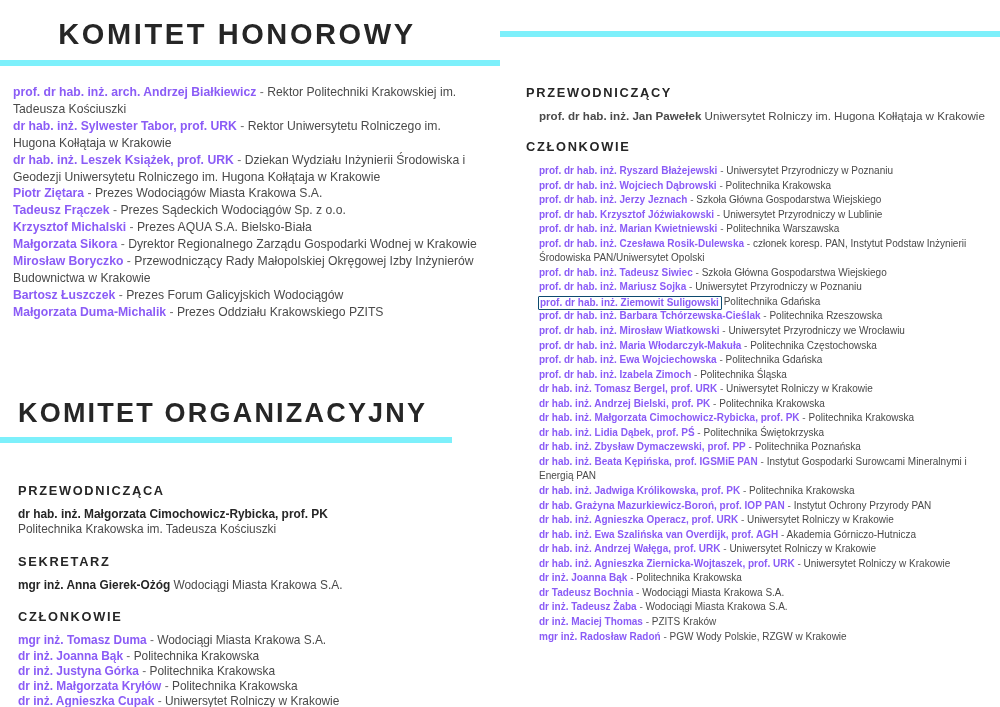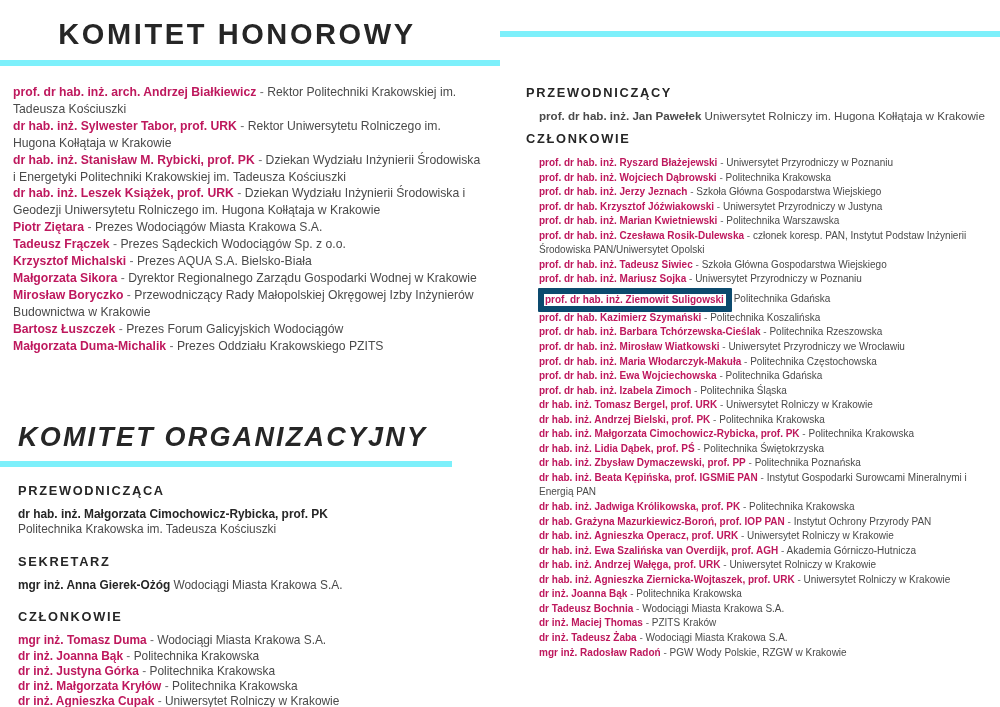--- a/index.html
+++ b/index.html
@@ -71,23 +71,22 @@
   #banner-naukowy .banner-rule {
     margin-top: 11px;
     width: 500px;
     margin-left: 0;
   }
 
   
   #banner-organizacyjny {
     position: absolute;
     left: 0;
-    top: 424px;
+    top: 400px;
     width: 460px;
-    font-style: italic;
   }
   #banner-organizacyjny .banner-title {
     font-size: 27px;
     letter-spacing: 2.2px;
     text-align: left;
     padding-left: 18px;
   }
   #banner-organizacyjny .banner-rule {
     margin-top: 10px;
     width: 452px;
@@ -95,21 +94,21 @@
 
   
   .body-block {
     font-size: 12.2px;
     line-height: 16.9px;
   }
   .entry {
     color: #4a4a4a;
   }
   .entry b {
-    color: #be185d;
+    color: #8b5cf6;
     font-weight: bold;
   }
   .dash { color: #6d6d6d; }
 
   #left-honorowy-list {
     position: absolute;
     left: 13px;
     top: 84px;
     width: 470px;
   }
@@ -147,34 +146,34 @@
     position: absolute;
     left: 526px;
     top: 85px;
     width: 468px;
   }
   #right-body .section-heading.chair { margin-bottom: 8px; }
   #chair-line {
     font-size: 11.6px;
     line-height: 15px;
     padding-left: 13px;
-    margin-bottom: 8px;
+    margin-bottom: 16px;
   }
   #right-members-heading { margin-bottom: 10px; }
   #right-members-list {
     padding-left: 13px;
     font-size: 10px;
     line-height: 14.55px;
   }
   #right-members-list .entry b { font-weight: bold; }
 
   
   .selbox {
     display: inline-block;
-    border: 6px solid #0c4a6e;
+    border: 1px solid #0c4a6e;
     padding: 0 2px 0 1px;
     margin: 0 -1px;
     line-height: 12px;
     border-radius: 1px;
     position: relative;
     top: 1px;
   }
 </style>
 </head>
 <body>
@@ -184,21 +183,20 @@
   <div class="col-left">
 
     <div class="banner" id="banner-honorowy">
       <div class="banner-title">KOMITET HONOROWY</div>
       <div class="banner-rule"></div>
     </div>
 
     <div class="body-block" id="left-honorowy-list">
         <div class="entry"><b>prof. dr hab. inż. arch. Andrzej Białkiewicz</b><span class="dash"> - </span><span>Rektor Politechniki Krakowskiej im. Tadeusza Kościuszki</span></div>
         <div class="entry"><b>dr hab. inż. Sylwester Tabor, prof. URK</b><span class="dash"> - </span><span>Rektor Uniwersytetu Rolniczego im. Hugona Kołłątaja w Krakowie</span></div>
-        <div class="entry"><b>dr hab. inż. Stanisław M. Rybicki, prof. PK</b><span class="dash"> - </span><span>Dziekan Wydziału Inżynierii Środowiska i Energetyki Politechniki Krakowskiej im. Tadeusza Kościuszki</span></div>
         <div class="entry"><b>dr hab. inż. Leszek Książek, prof. URK</b><span class="dash"> - </span><span>Dziekan Wydziału Inżynierii Środowiska i Geodezji Uniwersytetu Rolniczego im. Hugona Kołłątaja w Krakowie</span></div>
         <div class="entry"><b>Piotr Ziętara</b><span class="dash"> - </span><span>Prezes Wodociągów Miasta Krakowa S.A.</span></div>
         <div class="entry"><b>Tadeusz Frączek</b><span class="dash"> - </span><span>Prezes Sądeckich Wodociągów Sp. z o.o.</span></div>
         <div class="entry"><b>Krzysztof Michalski</b><span class="dash"> - </span><span>Prezes AQUA S.A. Bielsko-Biała</span></div>
         <div class="entry"><b>Małgorzata Sikora</b><span class="dash"> - </span><span>Dyrektor Regionalnego Zarządu Gospodarki Wodnej w Krakowie</span></div>
         <div class="entry"><b>Mirosław Boryczko</b><span class="dash"> - </span><span>Przewodniczący Rady Małopolskiej Okręgowej Izby Inżynierów Budownictwa w Krakowie</span></div>
         <div class="entry"><b>Bartosz Łuszczek</b><span class="dash"> - </span><span>Prezes Forum Galicyjskich Wodociągów</span></div>
         <div class="entry"><b>Małgorzata Duma-Michalik</b><span class="dash"> - </span><span>Prezes Oddziału Krakowskiego PZITS</span></div>
       </div>
 
@@ -241,45 +239,44 @@
     <div class="section-heading chair">PRZEWODNICZĄCY</div>
     <div id="chair-line">
       <b>prof. dr hab. inż. Jan Pawełek</b><span> Uniwersytet Rolniczy im. Hugona Kołłątaja w Krakowie</span>
     </div>
 
     <div class="section-heading" id="right-members-heading">CZŁONKOWIE</div>
     <div id="right-members-list">
         <div class="entry"><b>prof. dr hab. inż. Ryszard Błażejewski</b><span class="dash"> - </span><span>Uniwersytet Przyrodniczy w Poznaniu</span></div>
         <div class="entry"><b>prof. dr hab. inż. Wojciech Dąbrowski</b><span class="dash"> - </span><span>Politechnika Krakowska</span></div>
         <div class="entry"><b>prof. dr hab. inż. Jerzy Jeznach</b><span class="dash"> - </span><span>Szkoła Główna Gospodarstwa Wiejskiego</span></div>
-        <div class="entry"><b>prof. dr hab. Krzysztof Jóźwiakowski</b><span class="dash"> - </span><span>Uniwersytet Przyrodniczy w Justyna</span></div>
+        <div class="entry"><b>prof. dr hab. Krzysztof Jóźwiakowski</b><span class="dash"> - </span><span>Uniwersytet Przyrodniczy w Lublinie</span></div>
         <div class="entry"><b>prof. dr hab. inż. Marian Kwietniewski</b><span class="dash"> - </span><span>Politechnika Warszawska</span></div>
         <div class="entry"><b>prof. dr hab. inż. Czesława Rosik-Dulewska</b><span class="dash"> - </span><span>członek koresp. PAN, Instytut Podstaw Inżynierii Środowiska  PAN/Uniwersytet Opolski</span></div>
         <div class="entry"><b>prof. dr hab. inż. Tadeusz Siwiec</b><span class="dash"> - </span><span>Szkoła Główna Gospodarstwa Wiejskiego</span></div>
         <div class="entry"><b>prof. dr hab. inż. Mariusz Sojka</b><span class="dash"> - </span><span>Uniwersytet Przyrodniczy w Poznaniu</span></div>
         <div class="entry"><span class="selbox"><b>prof. dr hab. inż. Ziemowit Suligowski</b></span><span class="dash"> </span><span>Politechnika Gdańska</span></div>
-        <div class="entry"><b>prof. dr hab. Kazimierz Szymański</b><span class="dash"> - </span><span>Politechnika Koszalińska</span></div>
         <div class="entry"><b>prof. dr hab. inż. Barbara Tchórzewska-Cieślak</b><span class="dash"> - </span><span>Politechnika Rzeszowska</span></div>
         <div class="entry"><b>prof. dr hab. inż. Mirosław Wiatkowski</b><span class="dash"> - </span><span>Uniwersytet Przyrodniczy we Wrocławiu</span></div>
         <div class="entry"><b>prof. dr hab. inż. Maria Włodarczyk-Makuła</b><span class="dash"> - </span><span>Politechnika Częstochowska</span></div>
         <div class="entry"><b>prof. dr hab. inż. Ewa Wojciechowska</b><span class="dash"> - </span><span>Politechnika Gdańska</span></div>
         <div class="entry"><b>prof. dr hab. inż. Izabela Zimoch</b><span class="dash"> - </span><span>Politechnika Śląska</span></div>
         <div class="entry"><b>dr hab. inż. Tomasz Bergel, prof. URK</b><span class="dash"> - </span><span>Uniwersytet Rolniczy w Krakowie</span></div>
         <div class="entry"><b>dr hab. inż. Andrzej Bielski, prof. PK</b><span class="dash"> - </span><span>Politechnika Krakowska</span></div>
         <div class="entry"><b>dr hab. inż. Małgorzata Cimochowicz-Rybicka, prof. PK</b><span class="dash"> - </span><span>Politechnika Krakowska</span></div>
         <div class="entry"><b>dr hab. inż. Lidia Dąbek, prof. PŚ</b><span class="dash"> - </span><span>Politechnika Świętokrzyska</span></div>
         <div class="entry"><b>dr hab. inż. Zbysław Dymaczewski, prof. PP</b><span class="dash"> - </span><span>Politechnika Poznańska</span></div>
         <div class="entry"><b>dr hab. inż. Beata Kępińska, prof. IGSMiE PAN</b><span class="dash"> - </span><span>Instytut Gospodarki Surowcami Mineralnymi i Energią PAN</span></div>
         <div class="entry"><b>dr hab. inż. Jadwiga Królikowska, prof. PK</b><span class="dash"> - </span><span>Politechnika Krakowska</span></div>
         <div class="entry"><b>dr hab. Grażyna Mazurkiewicz-Boroń, prof. IOP PAN</b><span class="dash"> - </span><span>Instytut Ochrony Przyrody PAN</span></div>
         <div class="entry"><b>dr hab. inż. Agnieszka Operacz, prof. URK</b><span class="dash"> - </span><span>Uniwersytet Rolniczy w Krakowie</span></div>
         <div class="entry"><b>dr hab. inż. Ewa Szalińska van Overdijk, prof. AGH</b><span class="dash"> - </span><span>Akademia Górniczo-Hutnicza</span></div>
         <div class="entry"><b>dr hab. inż. Andrzej Wałęga, prof. URK</b><span class="dash"> - </span><span>Uniwersytet Rolniczy w Krakowie</span></div>
         <div class="entry"><b>dr hab. inż. Agnieszka Ziernicka-Wojtaszek, prof. URK</b><span class="dash"> - </span><span>Uniwersytet Rolniczy w Krakowie</span></div>
         <div class="entry"><b>dr inż. Joanna Bąk</b><span class="dash"> - </span><span>Politechnika Krakowska</span></div>
         <div class="entry"><b>dr Tadeusz Bochnia</b><span class="dash"> - </span><span>Wodociągi Miasta Krakowa S.A.</span></div>
+        <div class="entry"><b>dr inż. Tadeusz Żaba</b><span class="dash"> - </span><span>Wodociągi Miasta Krakowa S.A.</span></div>
         <div class="entry"><b>dr inż. Maciej Thomas</b><span class="dash"> - </span><span>PZITS Kraków</span></div>
-        <div class="entry"><b>dr inż. Tadeusz Żaba</b><span class="dash"> - </span><span>Wodociągi Miasta Krakowa S.A.</span></div>
         <div class="entry"><b>mgr inż. Radosław Radoń</b><span class="dash"> - </span><span>PGW Wody Polskie, RZGW w Krakowie</span></div>
       </div>
   </div>
 
 </div>
 
 </body></html>

